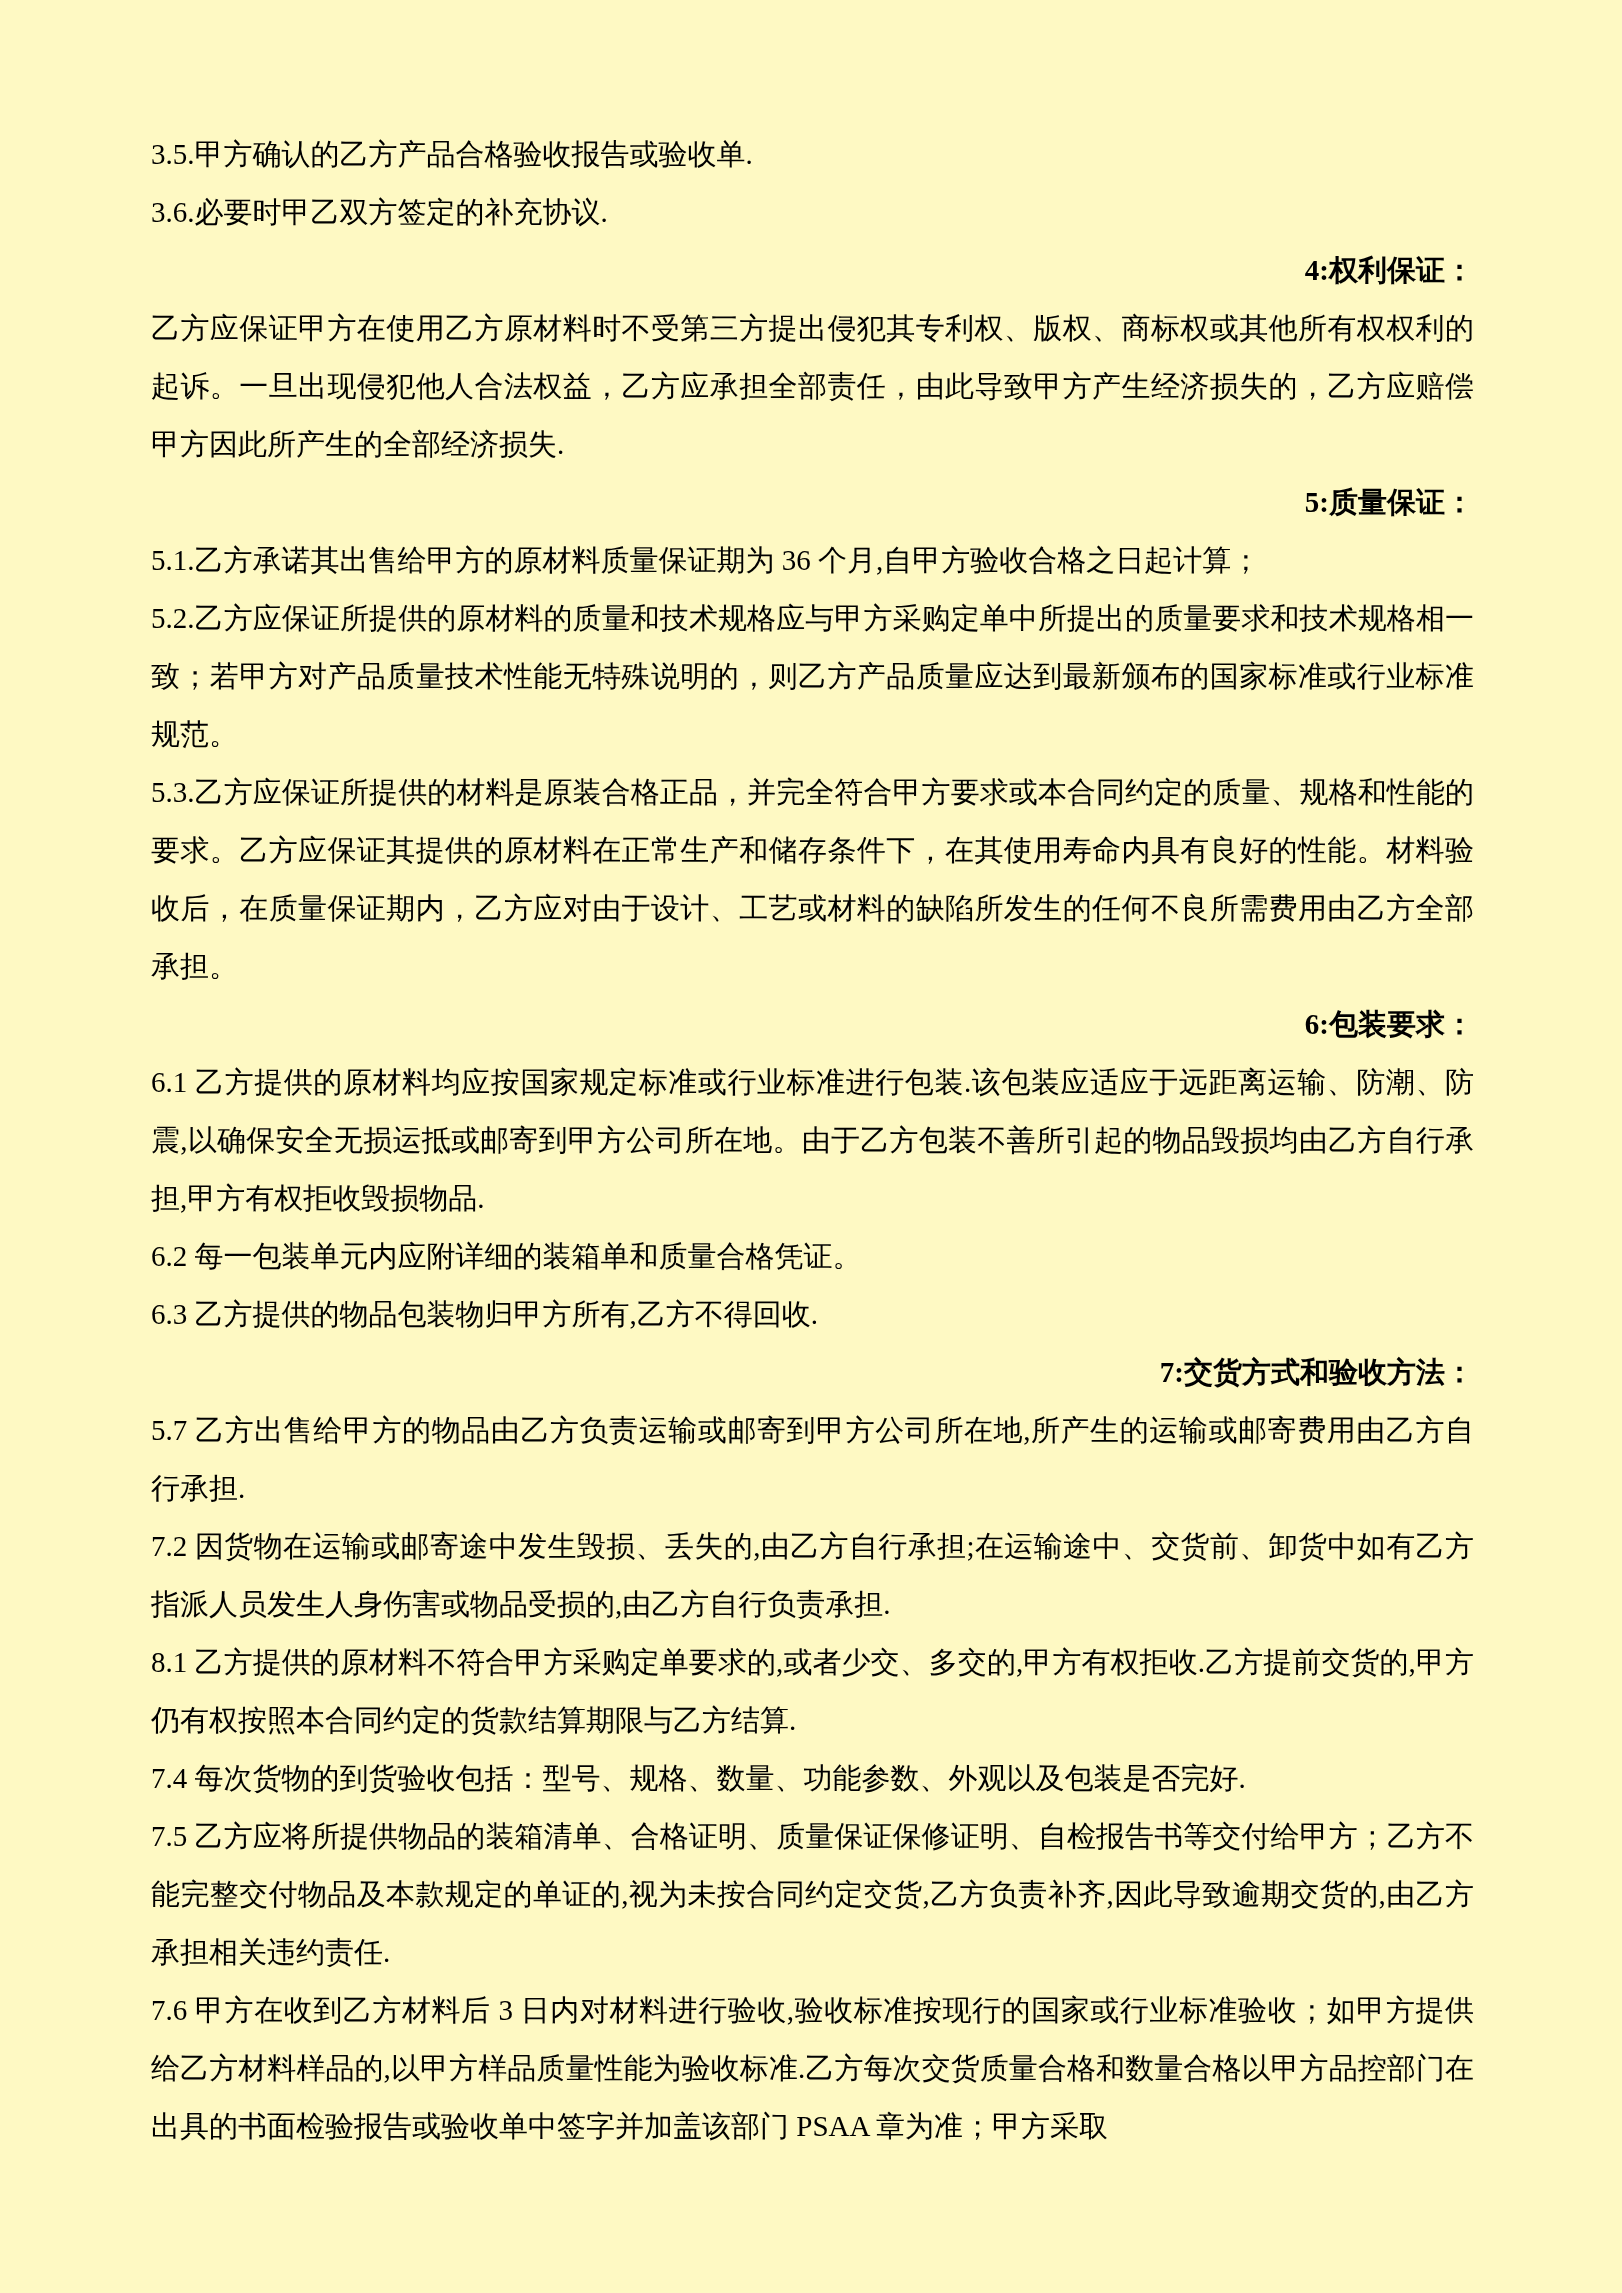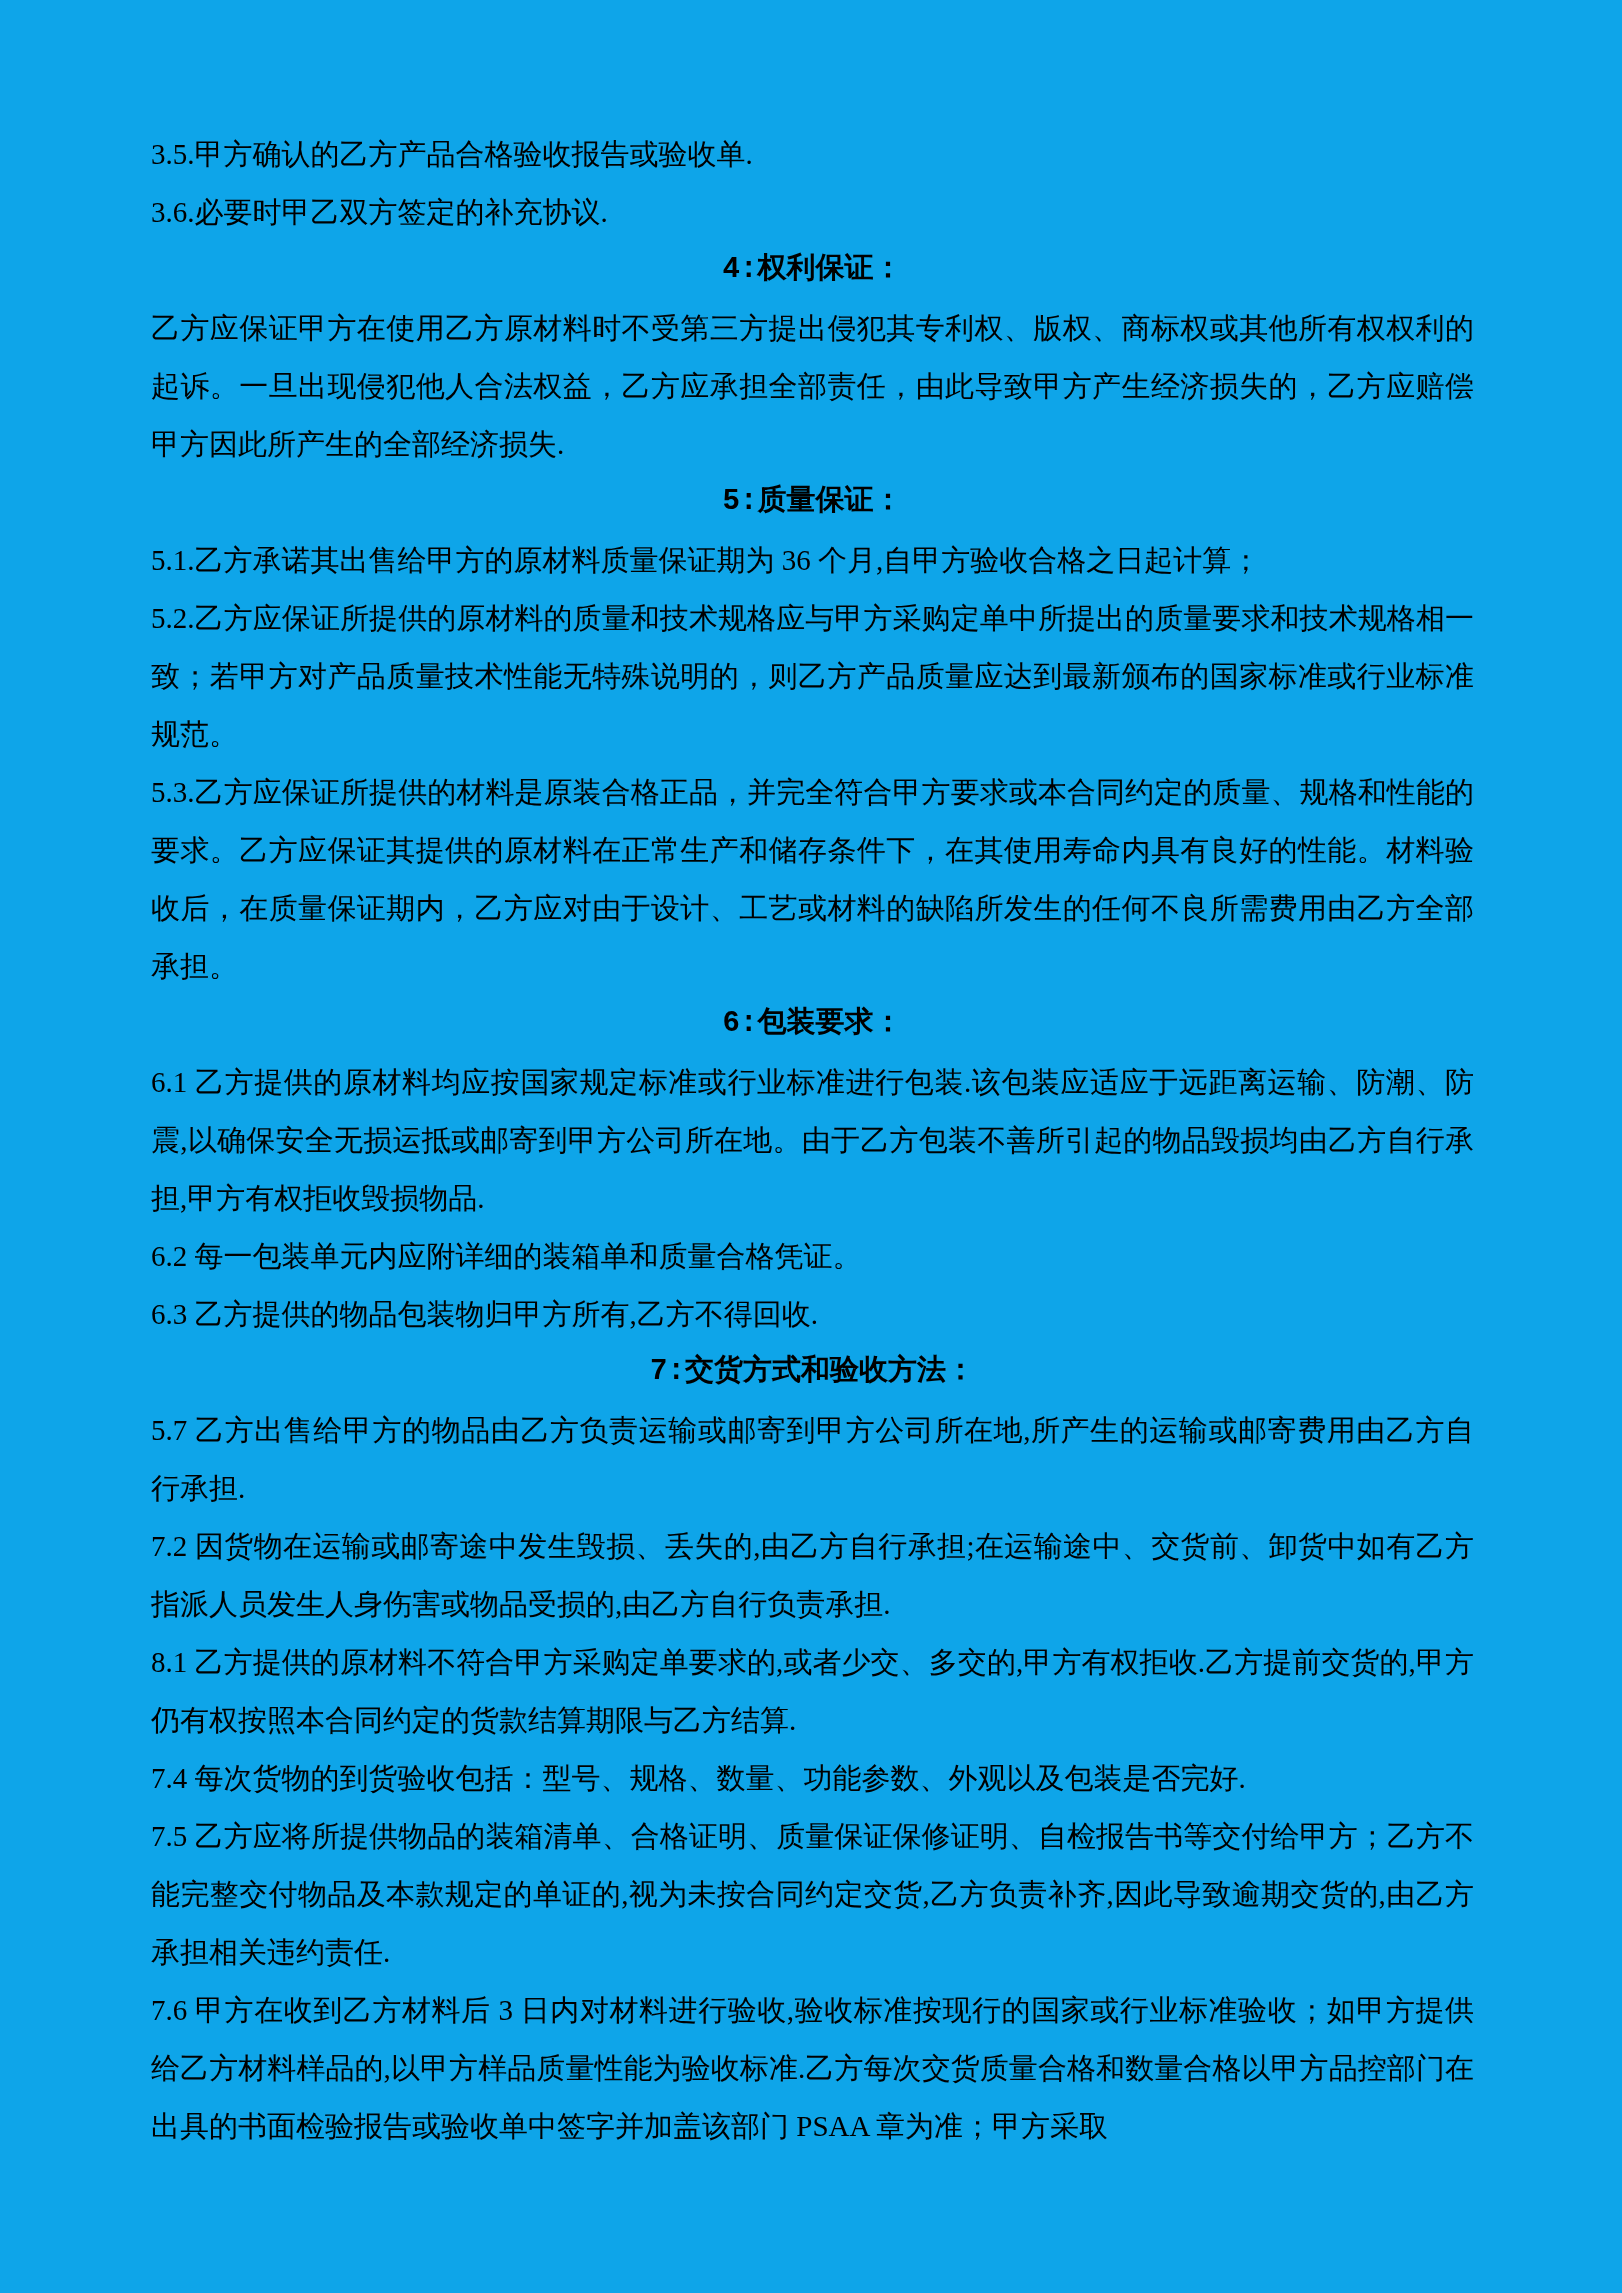--- a/index.html
+++ b/index.html
@@ -4,21 +4,21 @@
 <style>
   html, body {
     margin: 0;
     padding: 0;
     background: #ffffff;
   }
   .page {
     position: relative;
     width: 1623px;
     height: 2294px;
-    background: #0ea5e9;
+    background: #fef9c3;
     overflow: hidden;
     font-family: "Liberation Serif", "DejaVu Serif", serif;
     color: #000000;
   }
   .content {
     position: absolute;
     left: 151px;
     top: 125px;
     width: 1323px;
   }
@@ -26,22 +26,22 @@
     margin: 0;
     font-size: 29px;
     line-height: 58px;
     text-align: justify;
     text-justify: inter-character;
     word-break: break-all;
     color: #000000;
   }
   .para.heading {
     font-weight: 700;
-    font-family: Liberation Mono, monospace;
-    text-align: center;
+    font-family: Liberation Serif, serif;
+    text-align: right;
   }
 </style>
 </head>
 <body>
 
 <div class="page">
   <div class="content">
     <p class="para">3.5.甲方确认的乙方产品合格验收报告或验收单.</p>
     <p class="para">3.6.必要时甲乙双方签定的补充协议.</p>
     <p class="para heading">4:权利保证：</p>

